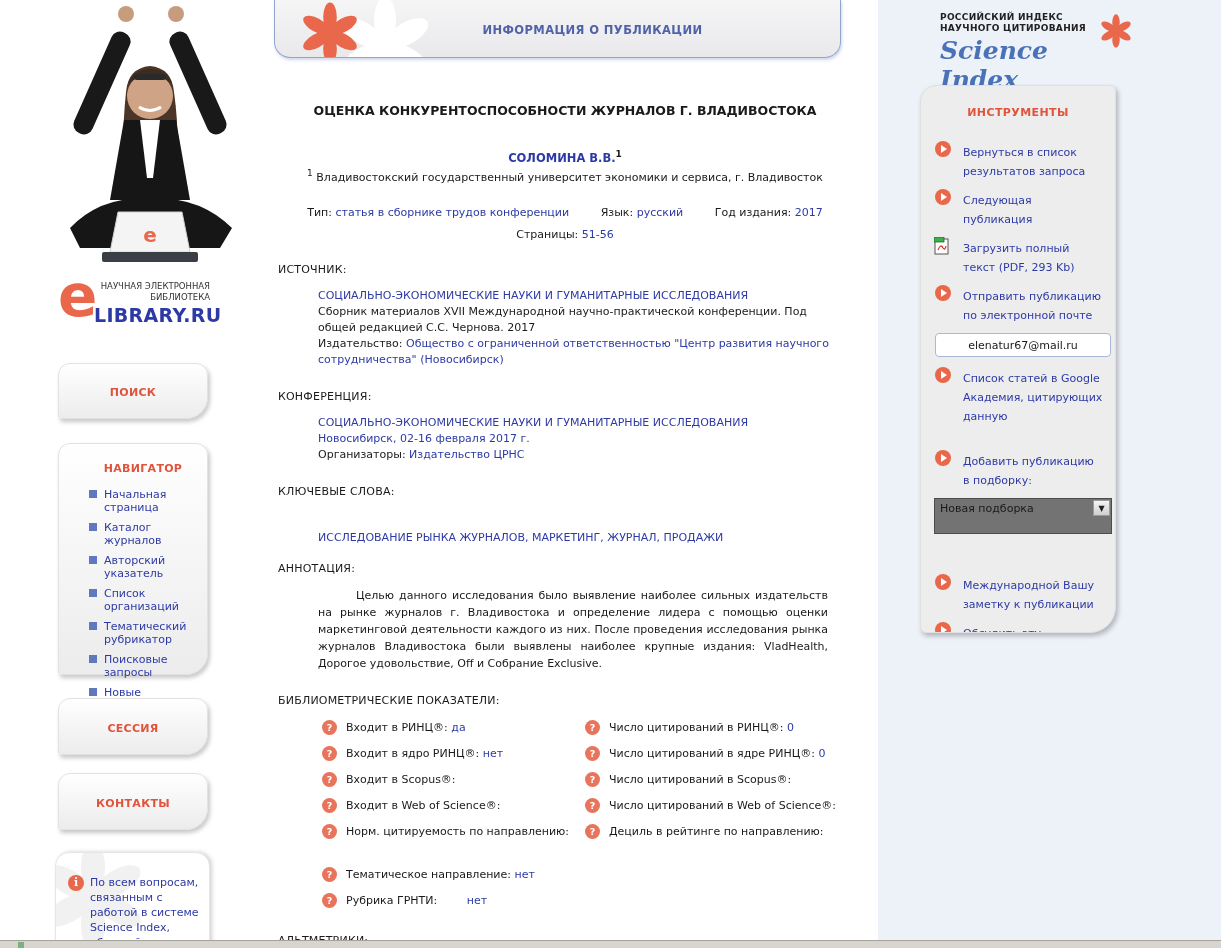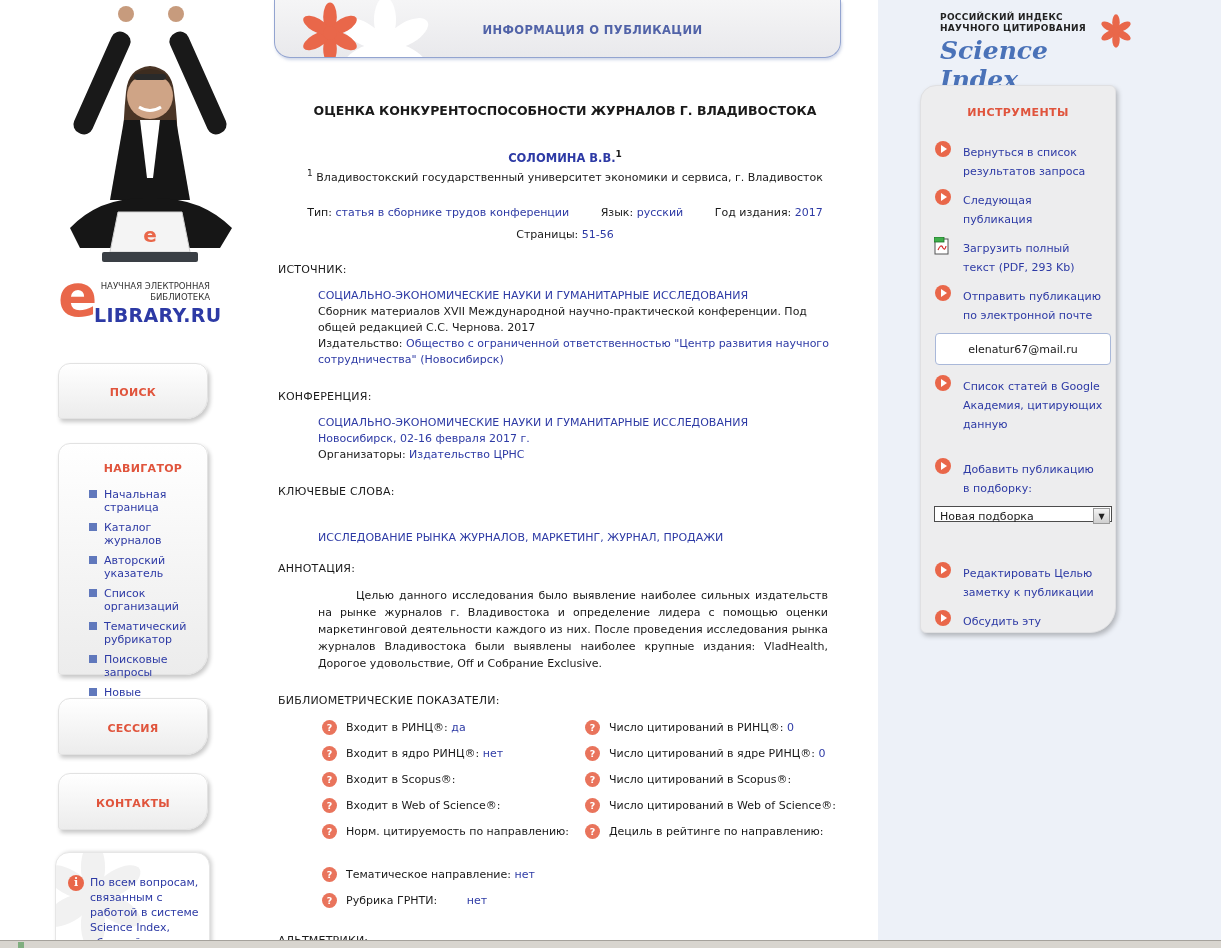--- a/index.html
+++ b/index.html
@@ -89,25 +89,25 @@
   .tools-panel { position:absolute; left:920px; top:85px; width:196px; height:548px;
     background:#ededee; border:1px solid #e0e0e2; border-radius:16px 6px 26px 6px;
     box-shadow:2px 3px 5px rgba(0,0,0,.25); padding:20px 12px 0 12px; overflow:hidden; }
   .tools-title { text-align:center; color:#e0543c; font-weight:bold; font-size:11px; letter-spacing:.4px; margin-bottom:22px; }
   .tool-item { position:relative; padding-left:30px; margin-bottom:10px; cursor:pointer; }
   .tool-label { color:#2d3aa5; font-size:11px; line-height:15px; }
   .play-icon { position:absolute; left:2px; top:0; width:16px; height:16px; border-radius:50%; background:#e9674a; }
   .play-icon::after { content:""; position:absolute; left:6px; top:4px; width:0; height:0;
     border-left:6px solid #fff; border-top:4px solid transparent; border-bottom:4px solid transparent; }
   .pdf-icon { position:absolute; left:1px; top:0; width:16px; height:18px; }
-  .email-box { display:block; width:176px; height:32px; margin:4px 0 10px 2px;
+  .email-box { display:block; width:176px; height:24px; margin:4px 0 10px 2px;
     background:#fff; border:1px solid #a9b8d9; border-radius:4px; text-align:center;
     font-size:11px; color:#1a1a1a; font-family:"DejaVu Sans","Liberation Sans",sans-serif; } .mt26 { margin-top:26px; } .mt40 { margin-top:40px; }
-  .select-box { position:relative; width:178px; height:16px; margin:6px 0 4px 1px;
-    background:#ffffff; border:1px solid #4c4c4c; }
+  .select-box { position:relative; width:178px; height:36px; margin:6px 0 4px 1px;
+    background:#737373; border:1px solid #4c4c4c; }
   .select-text { position:absolute; left:5px; top:3px; font-size:11px; color:#1a1a1a; }
   .select-btn { position:absolute; right:1px; top:1px; width:17px; height:16px;
     background:linear-gradient(#f4f4f4,#cfcfcf); border:1px solid #9a9a9a; text-align:center;
     font-size:8px; line-height:15px; color:#222; }
 
   
   .status-bar { position:absolute; left:0; bottom:0; width:1221px; height:8px;
     background:#d8d5cf; border-top:1px solid #a5a29c; z-index:50; }
   .status-icon { position:absolute; left:18px; top:1px; width:6px; height:6px; background:#7fae7f; }
 </style>
@@ -389,21 +389,21 @@
     <span class="tool-label">Добавить публикацию в подборку:</span>
   </div>
 
   <div class="select-box">
     <span class="select-text">Новая подборка</span>
     <span class="select-btn">▼</span>
   </div>
 
   <div class="tool-item mt40">
     <span class="play-icon"></span>
-    <span class="tool-label">Редактировать Целью заметку к публикации</span>
+    <span class="tool-label">Международной Вашу заметку к публикации</span>
   </div>
   <div class="tool-item">
     <span class="play-icon"></span>
     <span class="tool-label">Обсудить эту публикацию с другими читателями</span>
   </div>
 
 </div>
 
 <div class="status-bar">
   <span class="status-icon"></span>

